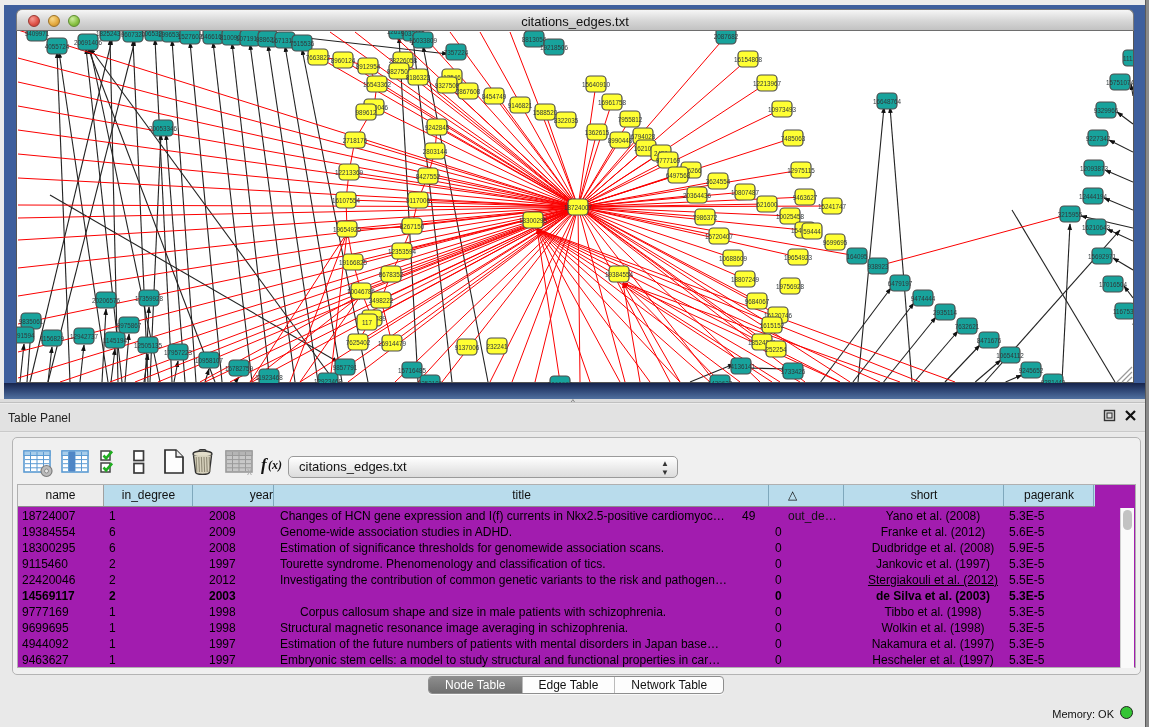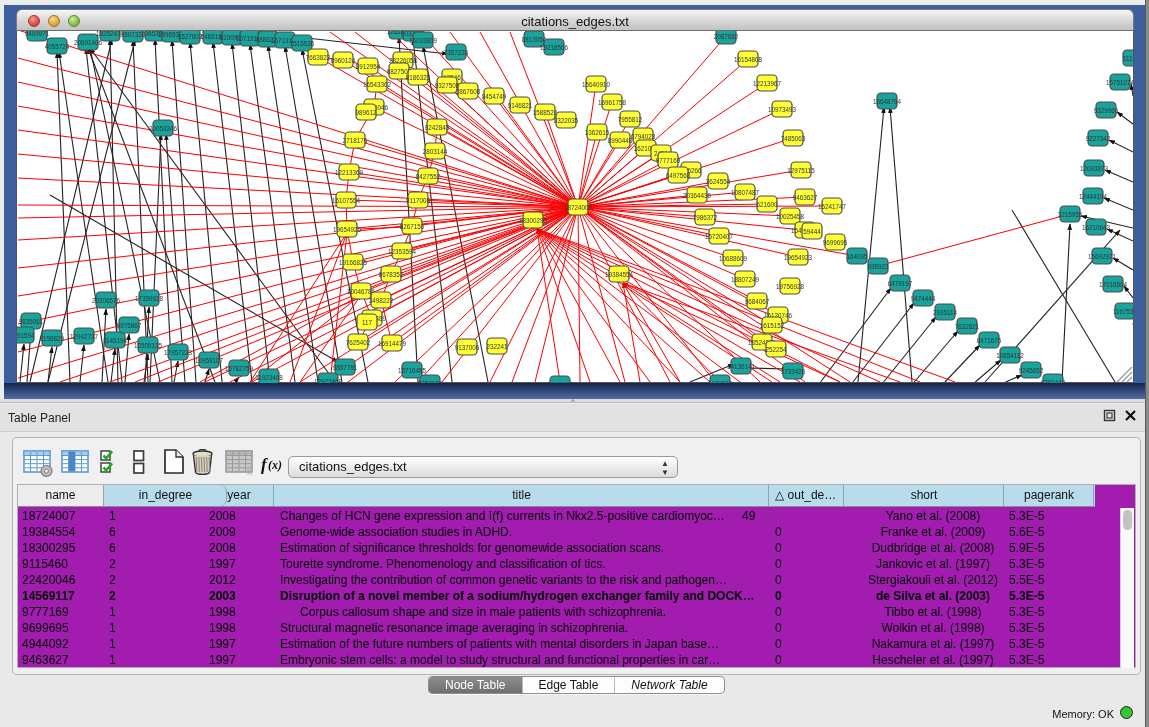--- a/index.html
+++ b/index.html
@@ -16,21 +16,21 @@
 #tph { position:absolute; left:0; top:404px; width:1149px; height:28px; background:#e2e2e2; border-bottom:1px solid #cacaca; }
 #tph .lbl { position:absolute; left:8px; top:7px; font-size:12px; color:#222; }
 #tpbody { position:absolute; left:0; top:433px; width:1149px; height:294px; background:#e9e9e9; }
 #panelbox { position:absolute; left:12px; top:4px; width:1129px; height:238px; background:#f0f0f0; border:1px solid #b4b4b4; border-radius:5px; }
 #combo { position:absolute; left:275px; top:18px; width:390px; height:22px; background:linear-gradient(#ffffff,#e9e9e9 60%,#dcdcdc); border:1px solid #9a9a9a; border-radius:5px; font-size:13px; color:#111; line-height:20px; padding-left:10px; }
 #combo .arr { position:absolute; right:8px; top:2px; font-size:8px; color:#333; line-height:9px; }
 #tbl { position:absolute; left:4px; top:46px; width:1119px; height:184px; background:#a21caf; border:1px solid #b0b0b0; }
 .thead { position:absolute; left:0; top:0; width:1077px; height:22px; background:#b9dcec; border-bottom:1px solid #8c8c8c; }
 .hcell { position:absolute; top:0; height:21px; border-right:1px solid #7fa8bc; text-align:center; font-size:12px; color:#111; line-height:21px; }
 .hname { background:#ececec; border-right:1px solid #a0a0a0; }
-.hleft { text-align:left; padding-left:5px; }
+.hleft { text-align:left; padding-left:18px; }
 .trow { position:absolute; left:0; width:1077px; height:16px; }
 .tc { position:absolute; top:0; height:16px; font-size:12px; color:#000; line-height:16px; white-space:nowrap; overflow:hidden; }
 .tcc { text-align:center; }
 #vsb { position:absolute; right:1px; top:23px; width:14px; height:160px; background:#fafafa; border-left:1px solid #d0d0d0; }
 #vsb .thumb { position:absolute; left:2px; top:2px; width:9px; height:20px; background:#c2c2c2; border-radius:5px; }
 #tabs { position:absolute; left:428px; top:676px; height:18px; display:flex; border:1px solid #8e8e8e; border-radius:4px; overflow:hidden; background:#fdfdfd; box-shadow:0 1px 0 rgba(255,255,255,.7); }
 #tabs .tab { font-size:12px; line-height:16px; padding:0 16px; color:#111; border-right:1px solid #bbb; }
 #tabs .sel { background:linear-gradient(#8d8d8d,#6f6f6f); color:#fff; }
 #status { position:absolute; left:0; top:700px; width:1149px; height:27px; }
 #status .mem { position:absolute; right:35px; top:8px; font-size:11px; color:#111; }
@@ -625,43 +625,43 @@
         <line x1="218.0" y1="8" x2="218.0" y2="27" stroke="#9a9a9a" stroke-width="1"></line>
         <line x1="224.5" y1="8" x2="224.5" y2="27" stroke="#9a9a9a" stroke-width="1"></line>
         <text x="226" y="31" font-size="10" fill="#aaa" font-family="Liberation Sans,sans-serif">x</text>
         <text x="240" y="26" font-size="17" font-style="italic" font-weight="bold" font-family="Liberation Serif, serif" fill="#111">f</text>
         <text x="247" y="25" font-size="12" font-style="italic" font-weight="bold" font-family="Liberation Serif, serif" fill="#111">(x)</text>
       </svg>
     <div id="combo">citations_edges.txt<span class="arr">▲<br>▼</span></div>
     <div id="tbl">
       <div class="thead">
           <div class="hcell hname" style="left:0px;width:86px;">name</div>
-          <div class="hcell" style="left:87px;width:122px;border-radius:7px;">in_degree</div>
-          <div class="hcell" style="left:187px;width:69px;">year</div>
+          <div class="hcell" style="left:87px;width:88px;">in_degree</div>
+          <div class="hcell" style="left:187px;width:69px;text-align:right;">year</div>
           <div class="hcell" style="left:257px;width:494px;">title</div>
           <div class="hcell hleft" style="left:752px;width:74px;">△ out_de…</div>
           <div class="hcell" style="left:827px;width:159px;">short</div>
           <div class="hcell" style="left:987px;width:89px;">pagerank</div>
         </div>
         <div class="trow" style="top:23px;">
           <div class="tc" style="left:4px;width:95px;">18724007</div>
           <div class="tc" style="left:91px;width:108px;">1</div>
           <div class="tc" style="left:191px;width:78px;">2008</div>
           <div class="tc" style="left:262px;width:502px;">Changes of HCN gene expression and I(f) currents in Nkx2.5-positive cardiomyoc…</div>
           <div class="tc" style="left:724px;width:82px;">49</div>
           <div class="tc tcc" style="left:827px;width:176px;">Yano et al. (2008)</div>
           <div class="tc" style="left:991px;width:98px;">5.3E-5</div>
         </div>
         <div class="trow" style="top:39px;">
           <div class="tc" style="left:4px;width:95px;">19384554</div>
           <div class="tc" style="left:91px;width:108px;">6</div>
           <div class="tc" style="left:191px;width:78px;">2009</div>
           <div class="tc" style="left:262px;width:502px;">Genome-wide association studies in ADHD.</div>
           <div class="tc" style="left:757px;width:82px;">0</div>
-          <div class="tc tcc" style="left:827px;width:176px;">Franke et al. (2009)</div>
+          <div class="tc tcc" style="left:827px;width:176px;">Franke et al. (2012)</div>
           <div class="tc" style="left:991px;width:98px;">5.6E-5</div>
         </div>
         <div class="trow" style="top:55px;">
           <div class="tc" style="left:4px;width:95px;">18300295</div>
           <div class="tc" style="left:91px;width:108px;">6</div>
           <div class="tc" style="left:191px;width:78px;">2008</div>
           <div class="tc" style="left:262px;width:502px;">Estimation of significance thresholds for genomewide association scans.</div>
           <div class="tc" style="left:757px;width:82px;">0</div>
           <div class="tc tcc" style="left:827px;width:176px;">Dudbridge et al. (2008)</div>
           <div class="tc" style="left:991px;width:98px;">5.9E-5</div>
@@ -674,28 +674,27 @@
           <div class="tc" style="left:757px;width:82px;">0</div>
           <div class="tc tcc" style="left:827px;width:176px;">Jankovic et al. (1997)</div>
           <div class="tc" style="left:991px;width:98px;">5.3E-5</div>
         </div>
         <div class="trow" style="top:87px;">
           <div class="tc" style="left:4px;width:95px;">22420046</div>
           <div class="tc" style="left:91px;width:108px;">2</div>
           <div class="tc" style="left:191px;width:78px;">2012</div>
           <div class="tc" style="left:262px;width:502px;">Investigating the contribution of common genetic variants to the risk and pathogen…</div>
           <div class="tc" style="left:757px;width:82px;">0</div>
-          <div class="tc tcc" style="left:827px;width:176px;">Stergiakouli et al. (2012)</div>
+          <div class="tc tcc" style="left:827px;width:176px;text-decoration:underline;">Stergiakouli et al. (2012)</div>
           <div class="tc" style="left:991px;width:98px;">5.5E-5</div>
         </div>
         <div class="trow" style="top:103px;font-weight:bold;">
           <div class="tc" style="left:4px;width:95px;">14569117</div>
           <div class="tc" style="left:91px;width:108px;">2</div>
           <div class="tc" style="left:191px;width:78px;">2003</div>
-          <div class="tc" style="left:262px;width:502px;">Disruption of a novel member of a sodium/hydrogen exchanger family and DOCK…</div>
           <div class="tc" style="left:757px;width:82px;">0</div>
           <div class="tc tcc" style="left:827px;width:176px;">de Silva et al. (2003)</div>
           <div class="tc" style="left:991px;width:98px;">5.3E-5</div>
         </div>
         <div class="trow" style="top:119px;">
           <div class="tc" style="left:4px;width:95px;">9777169</div>
           <div class="tc" style="left:91px;width:108px;">1</div>
           <div class="tc" style="left:191px;width:78px;">1998</div>
           <div class="tc" style="left:262px;width:502px;margin-left:20px;">Corpus callosum shape and size in male patients with schizophrenia.</div>
           <div class="tc" style="left:757px;width:82px;">0</div>
@@ -731,19 +730,19 @@
         </div>
       <div id="vsb">
           <div class="thumb"></div>
         </div>
     </div>
   </div>
 </div>
 <div id="tabs">
     <div class="tab sel">Node Table</div>
     <div class="tab">Edge Table</div>
-    <div class="tab" style="border-right:none;font-style:italic;">Network Table</div>
+    <div class="tab" style="border-right:none;">Network Table</div>
   </div>
 <div id="status">
     <span class="mem">Memory: OK</span>
     <span class="dot"></span>
   </div>
 <div id="rightstrip"></div>
 
 </body></html>

